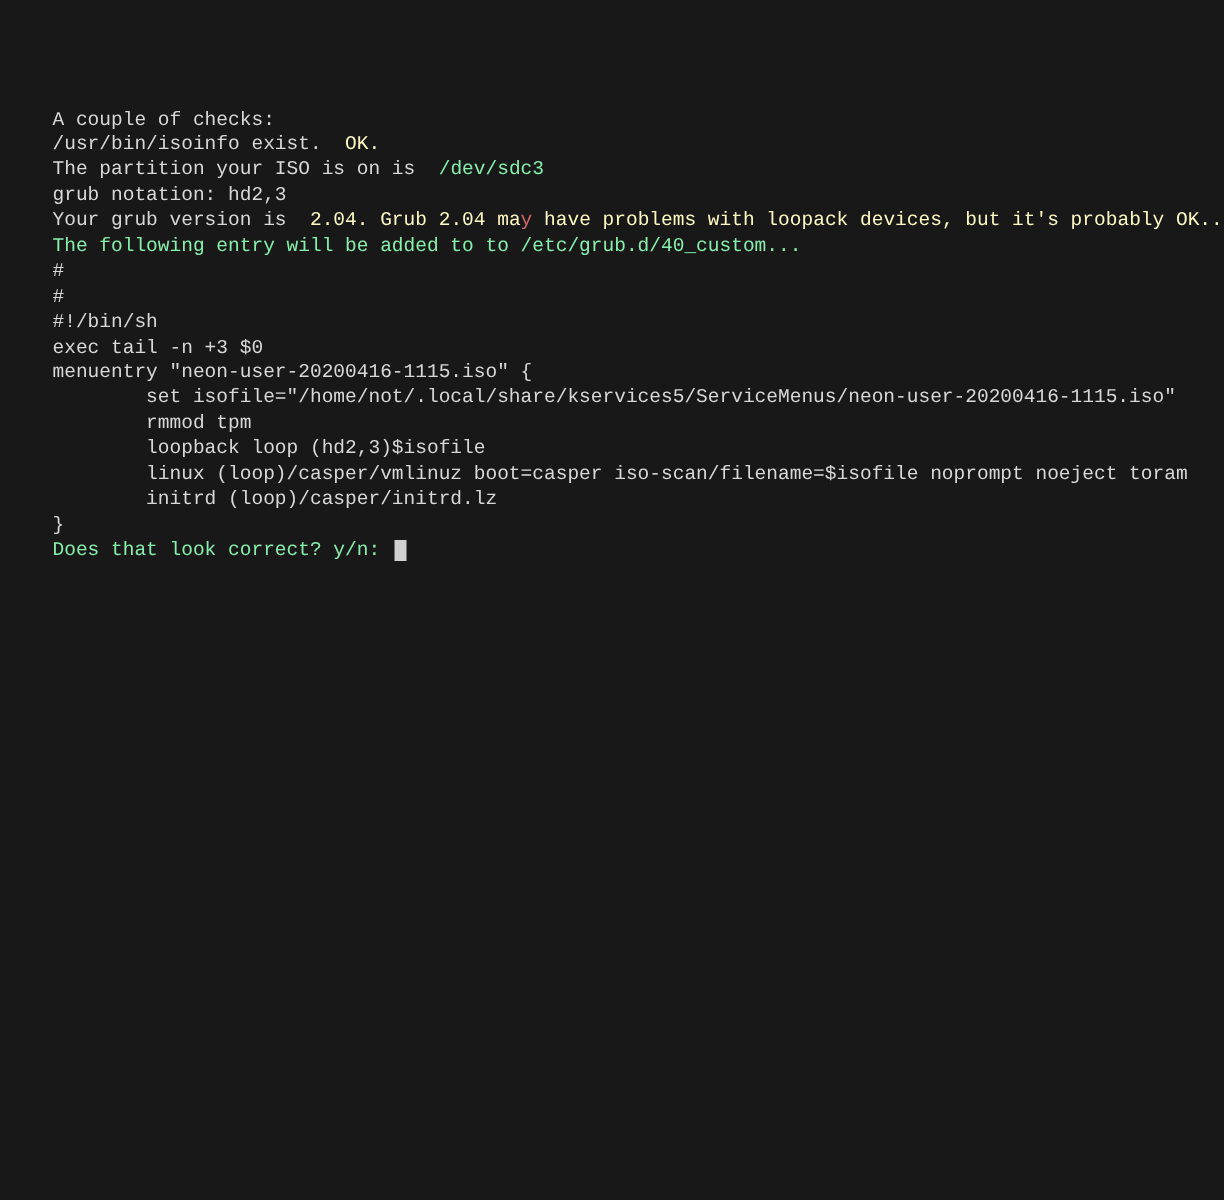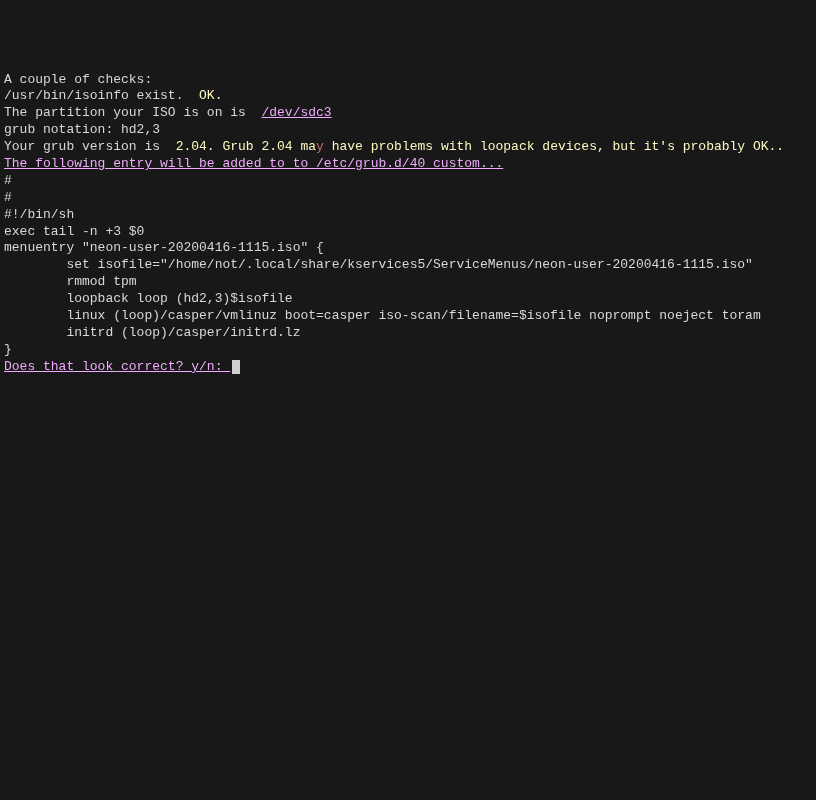--- a/index.html
+++ b/index.html
@@ -8,24 +8,24 @@
       color: #d0d0d0;
       font-family: 'Consolas', 'Monaco', 'Courier New', monospace;
       font-size: 13px;
       line-height: 1.3;
       padding: 4px;
       width: 816px;
       height: 800px;
       overflow: hidden;
       white-space: pre;
     }
-    .line { display: block; }
+    .line { display: block; margin-left: 31px; }
     .white { color: #d8d8d8; }
     .green { color: #fef9c3; }
-    .teal { color: #f0abfc; text-decoration: underline; }
+    .teal { color: #86efac; }
     .red { color: #d16969; }
     .cursor {
       display: inline-block;
       width: 8px;
       height: 14px;
       background: #d0d0d0;
       vertical-align: text-bottom;
       margin-left: 2px;
     }
   </style>

